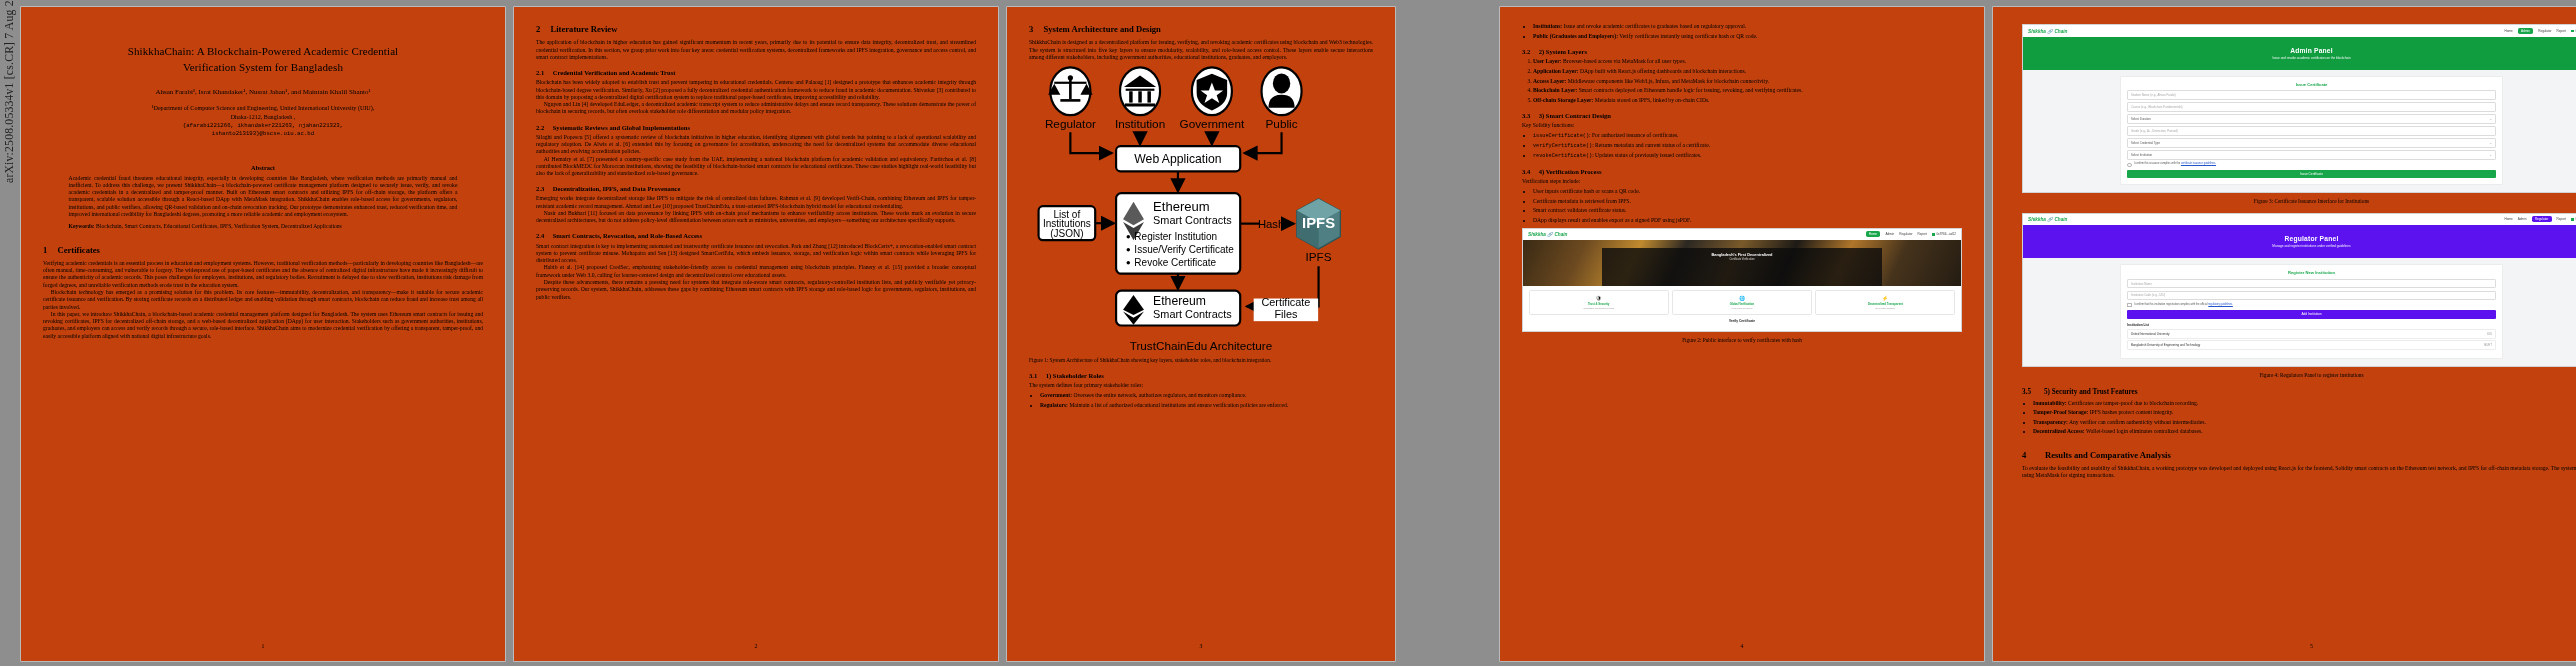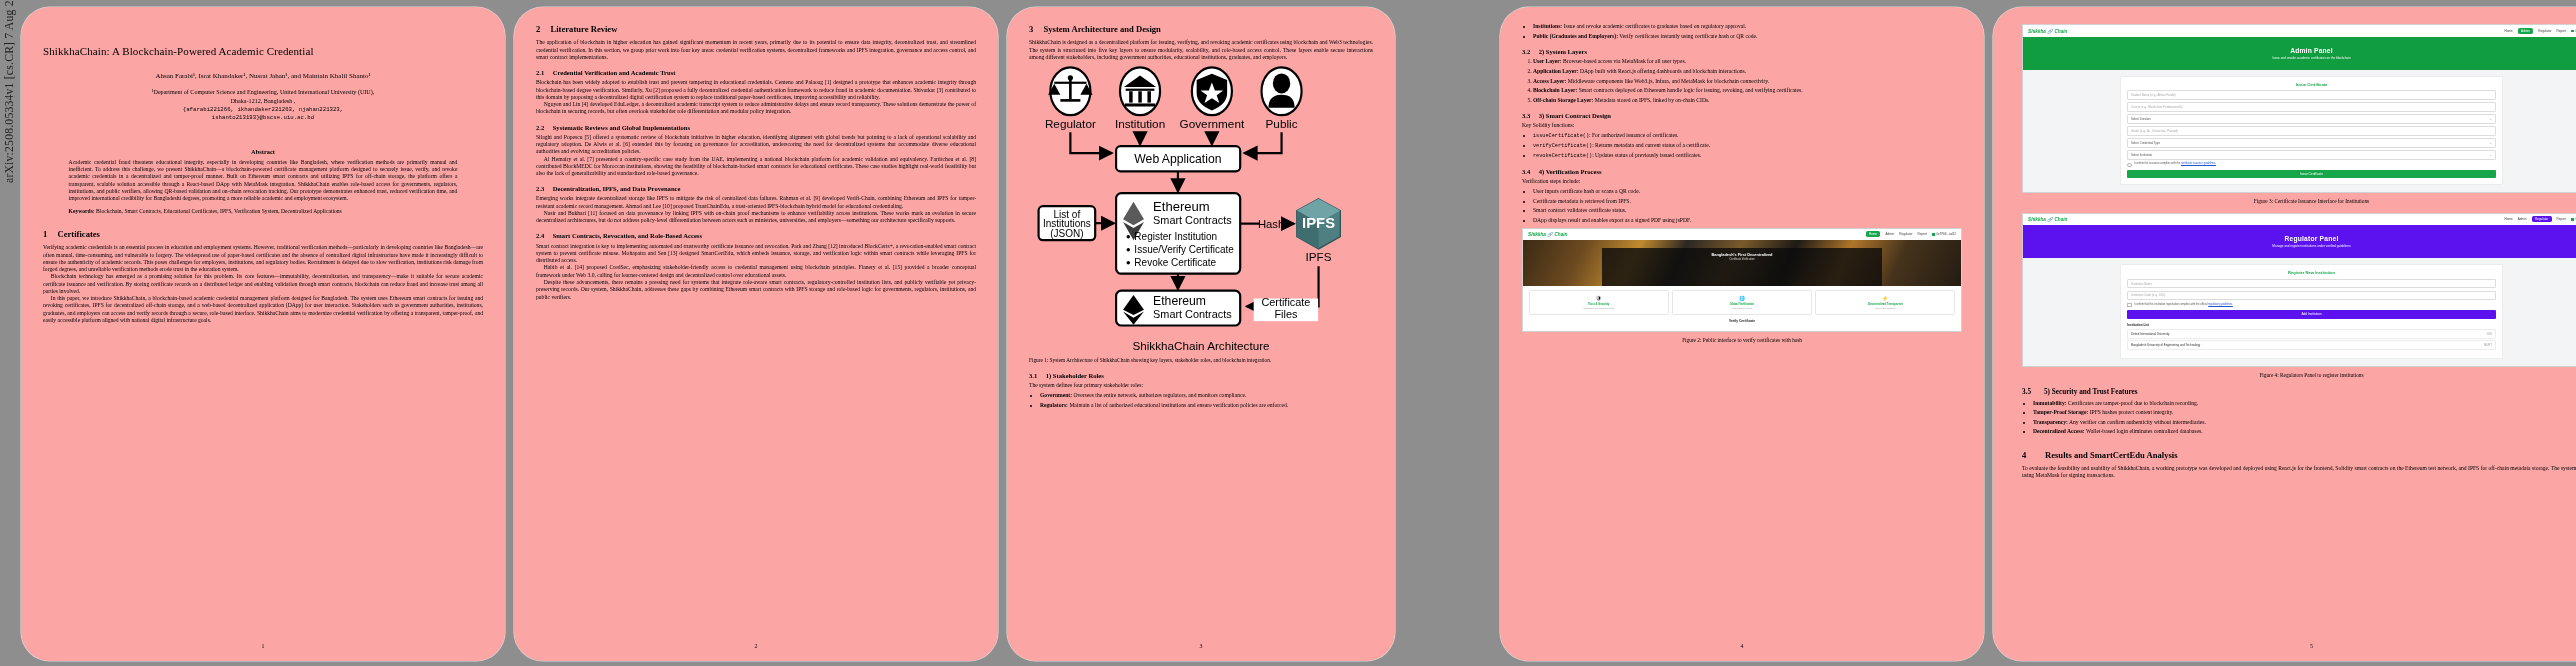--- a/index.html
+++ b/index.html
@@ -3,30 +3,30 @@
 <meta charset="utf-8">
 <style>
   html,body{margin:0;padding:0;background:#8e8e8e;}
   body{font-family:"Liberation Serif",serif;}
   .sheet{position:relative;width:2576px;height:667px;background:#8e8e8e;overflow:hidden;}
   .arxiv-stamp{
     position:absolute;left:3.3px;top:183px;width:345px;
     transform:rotate(-90deg);transform-origin:left top;
     font-family:"Liberation Serif",serif;font-size:11.7px;color:#222;letter-spacing:0.2px;white-space:nowrap;
   }
-  .page{position:absolute;top:6.7px;height:654px;background:#fca5a5;box-shadow:0 0 0 0.6px #d8d8d8;border-radius:29px;}
+  .page{position:absolute;top:6.7px;height:654px;background:#c2410c;box-shadow:0 0 0 0.6px #d8d8d8;}
   .p1{left:21px;width:484px;}
   .p2{left:514px;width:484px;}
   .p3{left:1007px;width:388px;}
   .p4{left:1500px;width:484px;}
   .p5{left:1993px;width:637px;}
   .inner{position:absolute;left:0;right:0;top:0;bottom:0;padding:14.5px 22px 0 22px;box-sizing:border-box;}
   .p5 .inner{padding:14.5px 29px 0 29px;}
 
-  .title{text-align:left;font-size:11px;line-height:1.42;margin:23px 0 0 0;font-weight:normal;letter-spacing:0.1px;}
+  .title{text-align:center;font-size:11px;line-height:1.42;margin:23px 0 0 0;font-weight:normal;letter-spacing:0.1px;}
   .authors{text-align:center;font-size:7px;margin-top:12.2px;}
   .affil{text-align:center;font-size:6.1px;margin-top:8.3px;line-height:1.45;}
   .mono{font-family:"Liberation Mono",monospace;font-size:5.7px;}
   .abs-h{text-align:center;font-size:6.4px;font-weight:bold;margin-top:25.6px;}
   .abs{margin:3.9px 25.6px 0 25.6px;font-size:5.6px;line-height:1.30;text-align:justify;}
   .kw{margin:5px 25.6px 0 25.6px;font-size:5.6px;line-height:1.30;text-align:justify;}
   .h1{font-size:8.6px;font-weight:bold;margin:14.5px 0 5px 0;}
   .h1 .num{display:inline-block;min-width:14.5px;}
   .h2{font-size:6.6px;font-weight:bold;margin:7.8px 0 3.3px 0;}
   .h2 .num{display:inline-block;min-width:16.7px;}
@@ -95,20 +95,21 @@
 <body>
 
 <div class="sheet">
 
   <div class="arxiv-stamp">arXiv:2508.05334v1  [cs.CR]  7 Aug 2025</div>
 
   <div class="page p1">
     <div class="inner">
       <div class="title">
         <div>ShikkhaChain: A Blockchain-Powered Academic Credential</div>
+        <div>Verification System for Bangladesh</div>
       </div>
       <div class="authors">Ahsan Farabi¹, Israt Khandaker¹, Nusrat Jahan¹, and Maintain Khalil Shanto¹</div>
       <div class="affil">
         <div>¹Department of Computer Science and Engineering, United International University (UIU),</div>
         <div>Dhaka-1212, Bangladesh ,</div>
         <div class="mono">{afarabi221266, ikhandaker221263, njahan221323,</div>
         <div class="mono">ishanto213193}@bscse.uiu.ac.bd</div>
       </div>
       <div class="abs-h">Abstract</div>
       <div class="abs ind">Academic credential fraud threatens educational integrity, especially in developing countries like Bangladesh, where verification methods are primarily manual and inefficient. To address this challenge, we present ShikkhaChain—a blockchain-powered certificate management platform designed to securely issue, verify, and revoke academic credentials in a decentralized and tamper-proof manner. Built on Ethereum smart contracts and utilizing IPFS for off-chain storage, the platform offers a transparent, scalable solution accessible through a React-based DApp with MetaMask integration. ShikkhaChain enables role-based access for governments, regulators, institutions, and public verifiers, allowing QR-based validation and on-chain revocation tracking. Our prototype demonstrates enhanced trust, reduced verification time, and improved international credibility for Bangladeshi degrees, promoting a more reliable academic and employment ecosystem.</div>
@@ -265,21 +266,21 @@
             <polygon points="240,578 264,564 240,594 216,564" fill="#000"></polygon>
           </g>
           <text x="285" y="548" font-family="Liberation Sans, sans-serif" font-size="28">Ethereum</text>
           <text x="285" y="578" font-family="Liberation Sans, sans-serif" font-size="25">Smart Contracts</text>
 
           <path d="M665 460 L665 552 L500 552" fill="none" stroke="#000" stroke-width="5" marker-end="url(#ah)"></path>
           <rect x="516" y="534" width="148" height="52" fill="#fff"></rect>
           <text x="590" y="552" text-anchor="middle" font-family="Liberation Sans, sans-serif" font-size="25">Certificate</text>
           <text x="590" y="578" text-anchor="middle" font-family="Liberation Sans, sans-serif" font-size="25">Files</text>
         </svg>
-        <div style="text-align:center;font-family:'Liberation Sans',sans-serif;font-size:11.7px;margin-top:1.1px">ShikkhaChain Architecture</div>
+        <div style="text-align:center;font-family:'Liberation Sans',sans-serif;font-size:11.7px;margin-top:1.1px">TrustChainEdu Architecture</div>
       </div>
 
       <div class="figcap">Figure 1: System Architecture of ShikkhaChain showing key layers, stakeholder roles, and blockchain integration.</div>
 
       <div class="h2">
         <span class="num">3.1</span><span>1) Stakeholder Roles</span>
       </div>
       <p class="body">The system defines four primary stakeholder roles:</p>
       <ul class="b">
         <li><b>Government:</b> <span>Oversees the entire network, authorizes regulators, and monitors compliance.</span></li>
@@ -480,21 +481,21 @@
         <span class="num" style="min-width:22px">3.5</span><span>5) Security and Trust Features</span>
       </div>
       <ul class="b">
         <li><b>Immutability:</b> <span>Certificates are tamper-proof due to blockchain recording.</span></li>
         <li><b>Tamper-Proof Storage:</b> <span>IPFS hashes protect content integrity.</span></li>
         <li><b>Transparency:</b> <span>Any verifier can confirm authenticity without intermediaries.</span></li>
         <li><b>Decentralized Access:</b> <span>Wallet-based login eliminates centralized databases.</span></li>
       </ul>
 
       <div class="h1">
-        <span class="num" style="min-width:23px">4</span><span>Results and SmartCertEdu Analysis</span>
+        <span class="num" style="min-width:23px">4</span><span>Results and Comparative Analysis</span>
       </div>
       <p class="body">To evaluate the feasibility and usability of ShikkhaChain, a working prototype was developed and deployed using React.js for the frontend, Solidity smart contracts on the Ethereum test network, and IPFS for off-chain metadata storage. The system was tested using MetaMask for signing transactions.</p>
     </div>
     <div class="pnum">5</div>
   </div>
 
 </div>
 
 
 </body></html>

